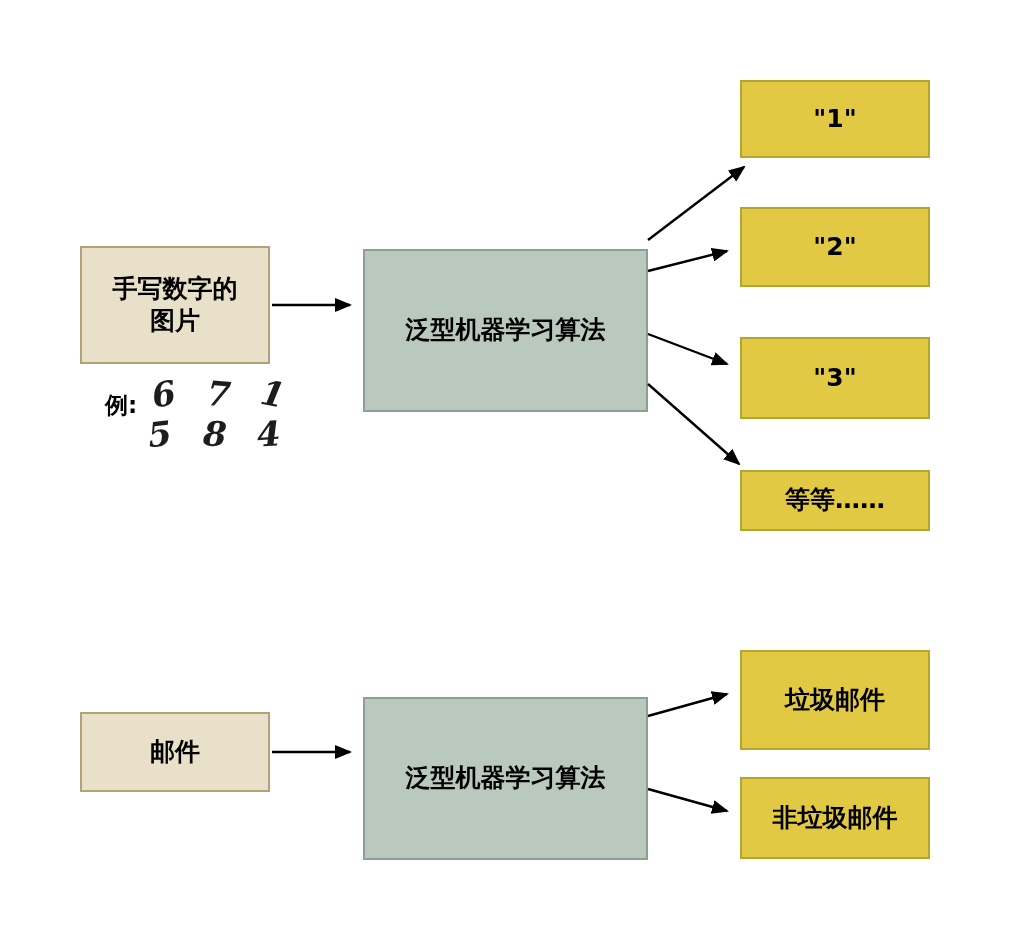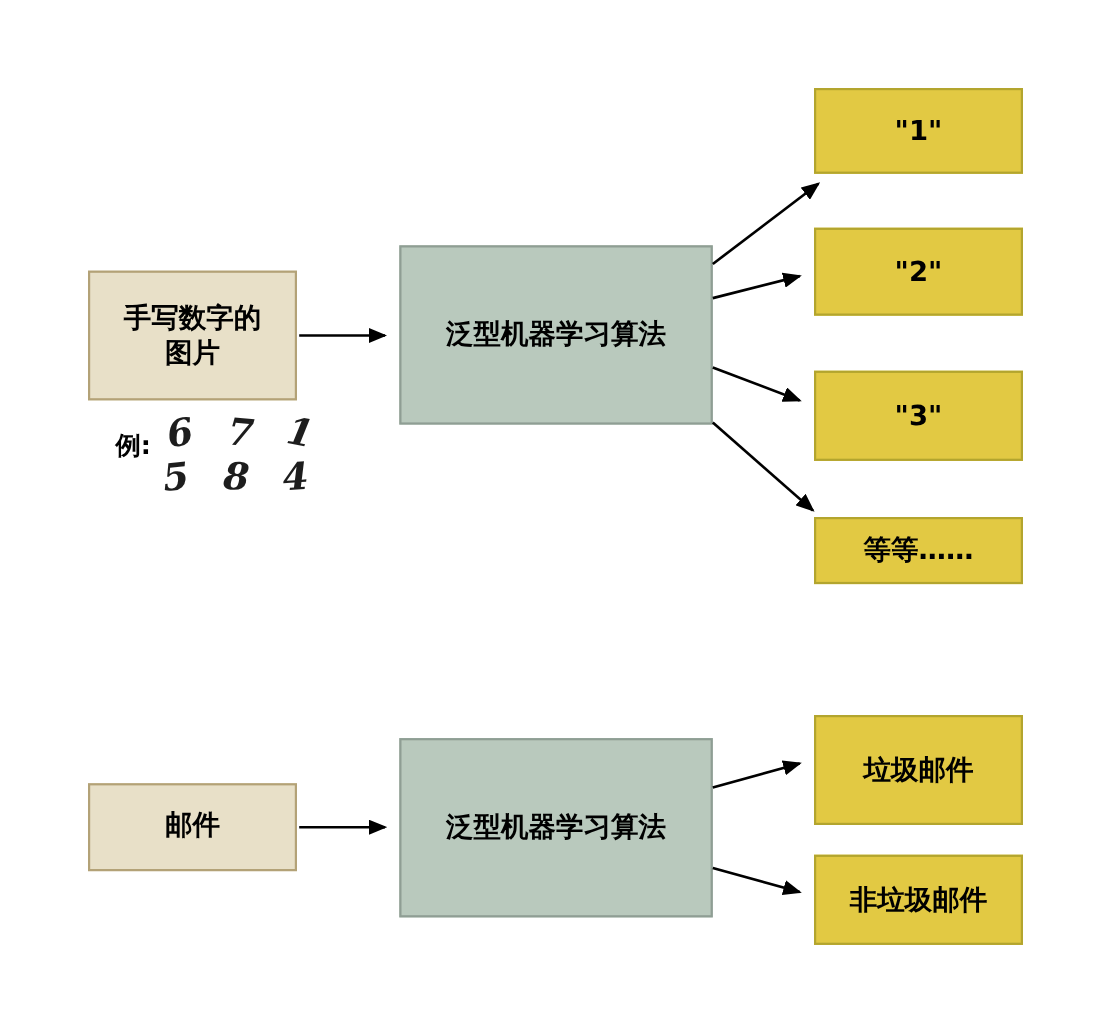--- a/index.html
+++ b/index.html
@@ -28,20 +28,21 @@
     font-size: 25px;
     line-height: 1.3;
   }
   .box-input {
     background: var(--input-fill, #e8e0c8);
     border: 2px solid var(--input-border, #b3a277);
   }
   .box-process {
     background: var(--process-fill, #b9c9bd);
     border: 2px solid var(--process-border, #8f9e94);
+    margin-top: 26px;
   }
   .box-output {
     background: var(--output-fill, #e2c943);
     border: 2px solid var(--output-border, #b3a52e);
   }
   .arrow-layer {
     position: absolute;
     left: 0; top: 0;
     width: 1010px;
     height: 939px;
@@ -109,21 +110,21 @@
     <span>6</span>
     <span>7</span>
     <span>1</span>
   </div>
   <div class="digits-row digits-row-2">
     <span>5</span>
     <span>8</span>
     <span>4</span>
   </div>
 
-  <div class="box box-input" style="left:80px; top:712px; width:190px; height:80px;font-family:Liberation Mono, monospace;">
+  <div class="box box-input" style="left:80px; top:712px; width:190px; height:80px;">
     <span>邮件</span>
   </div>
 
   <div class="box box-process" style="left:363px; top:671px; width:285px; height:163px;">
     <span>泛型机器学习算法</span>
   </div>
 
   <div class="box box-output" style="left:740px; top:650px; width:190px; height:100px;">
     <span>垃圾邮件</span>
   </div>

